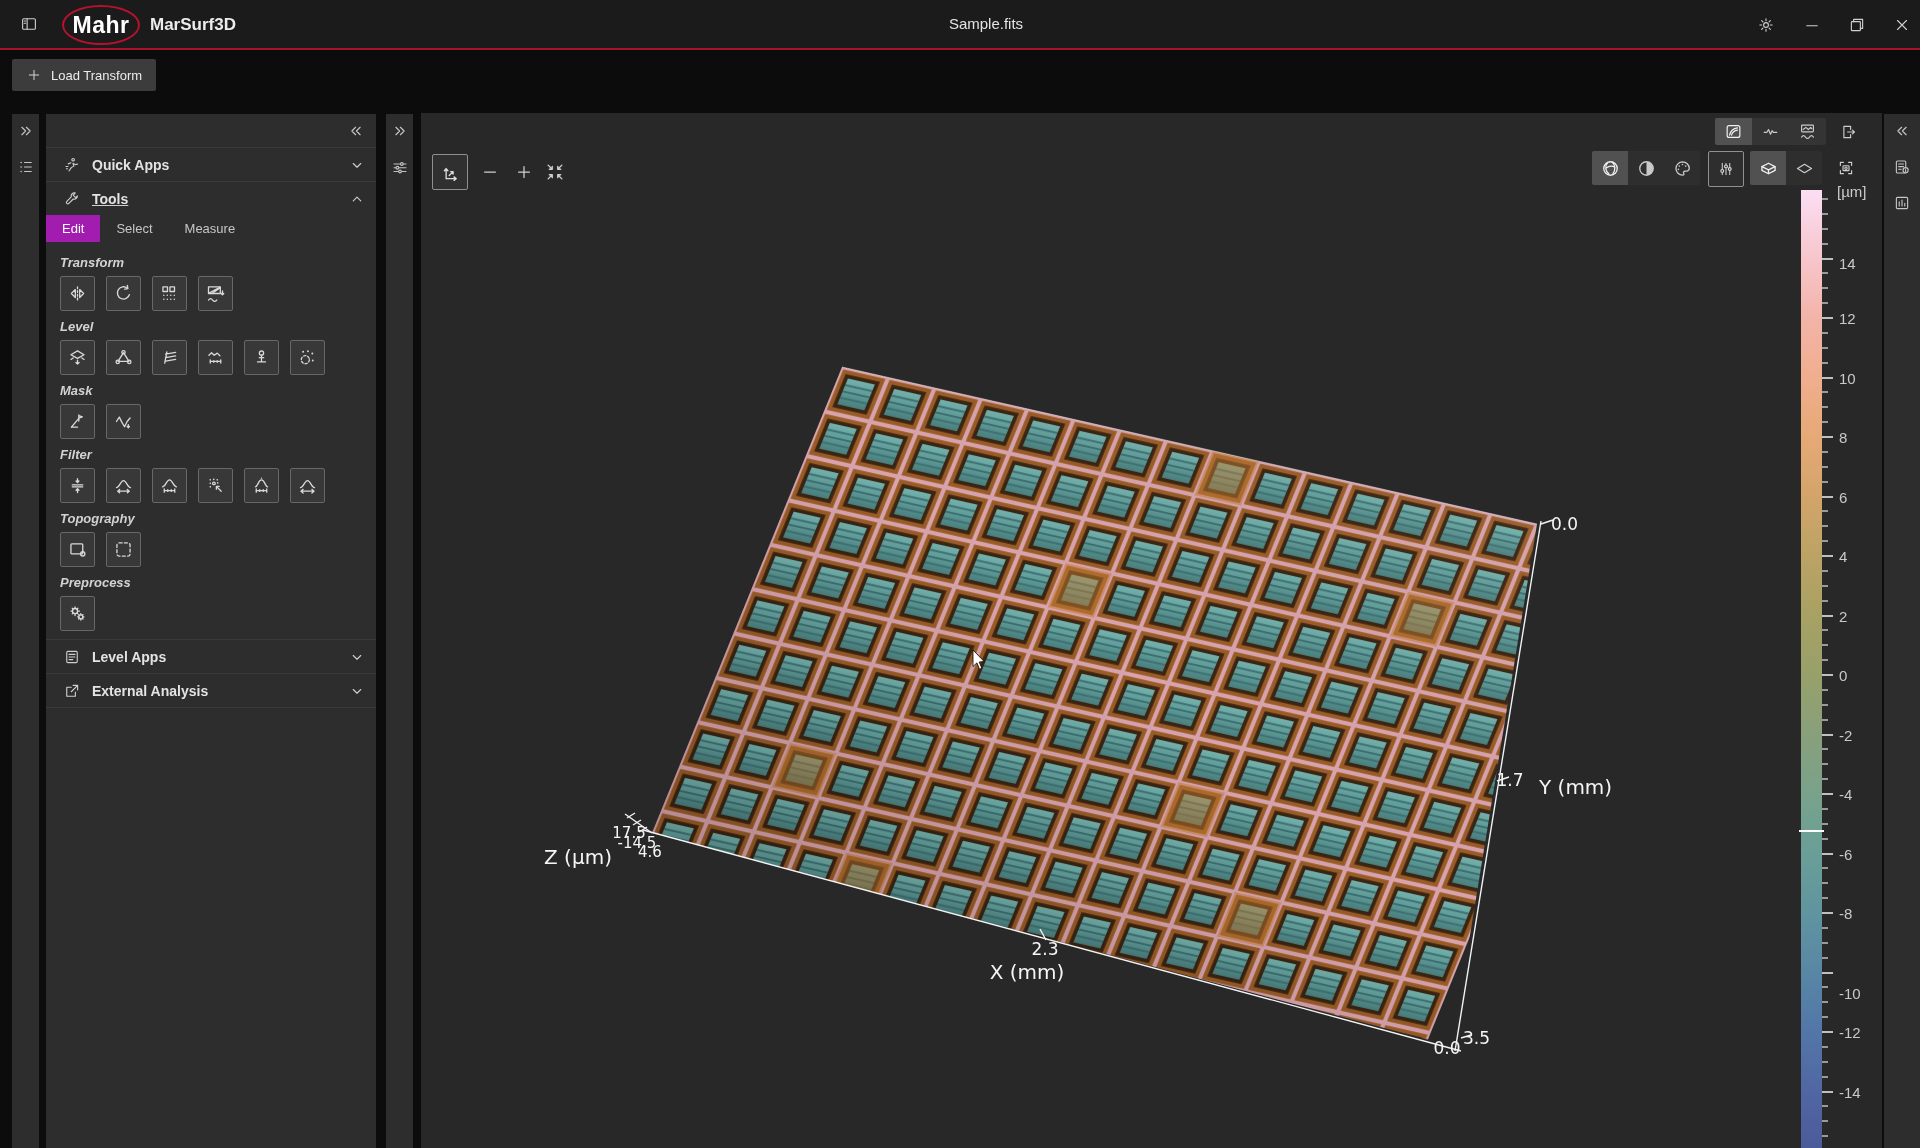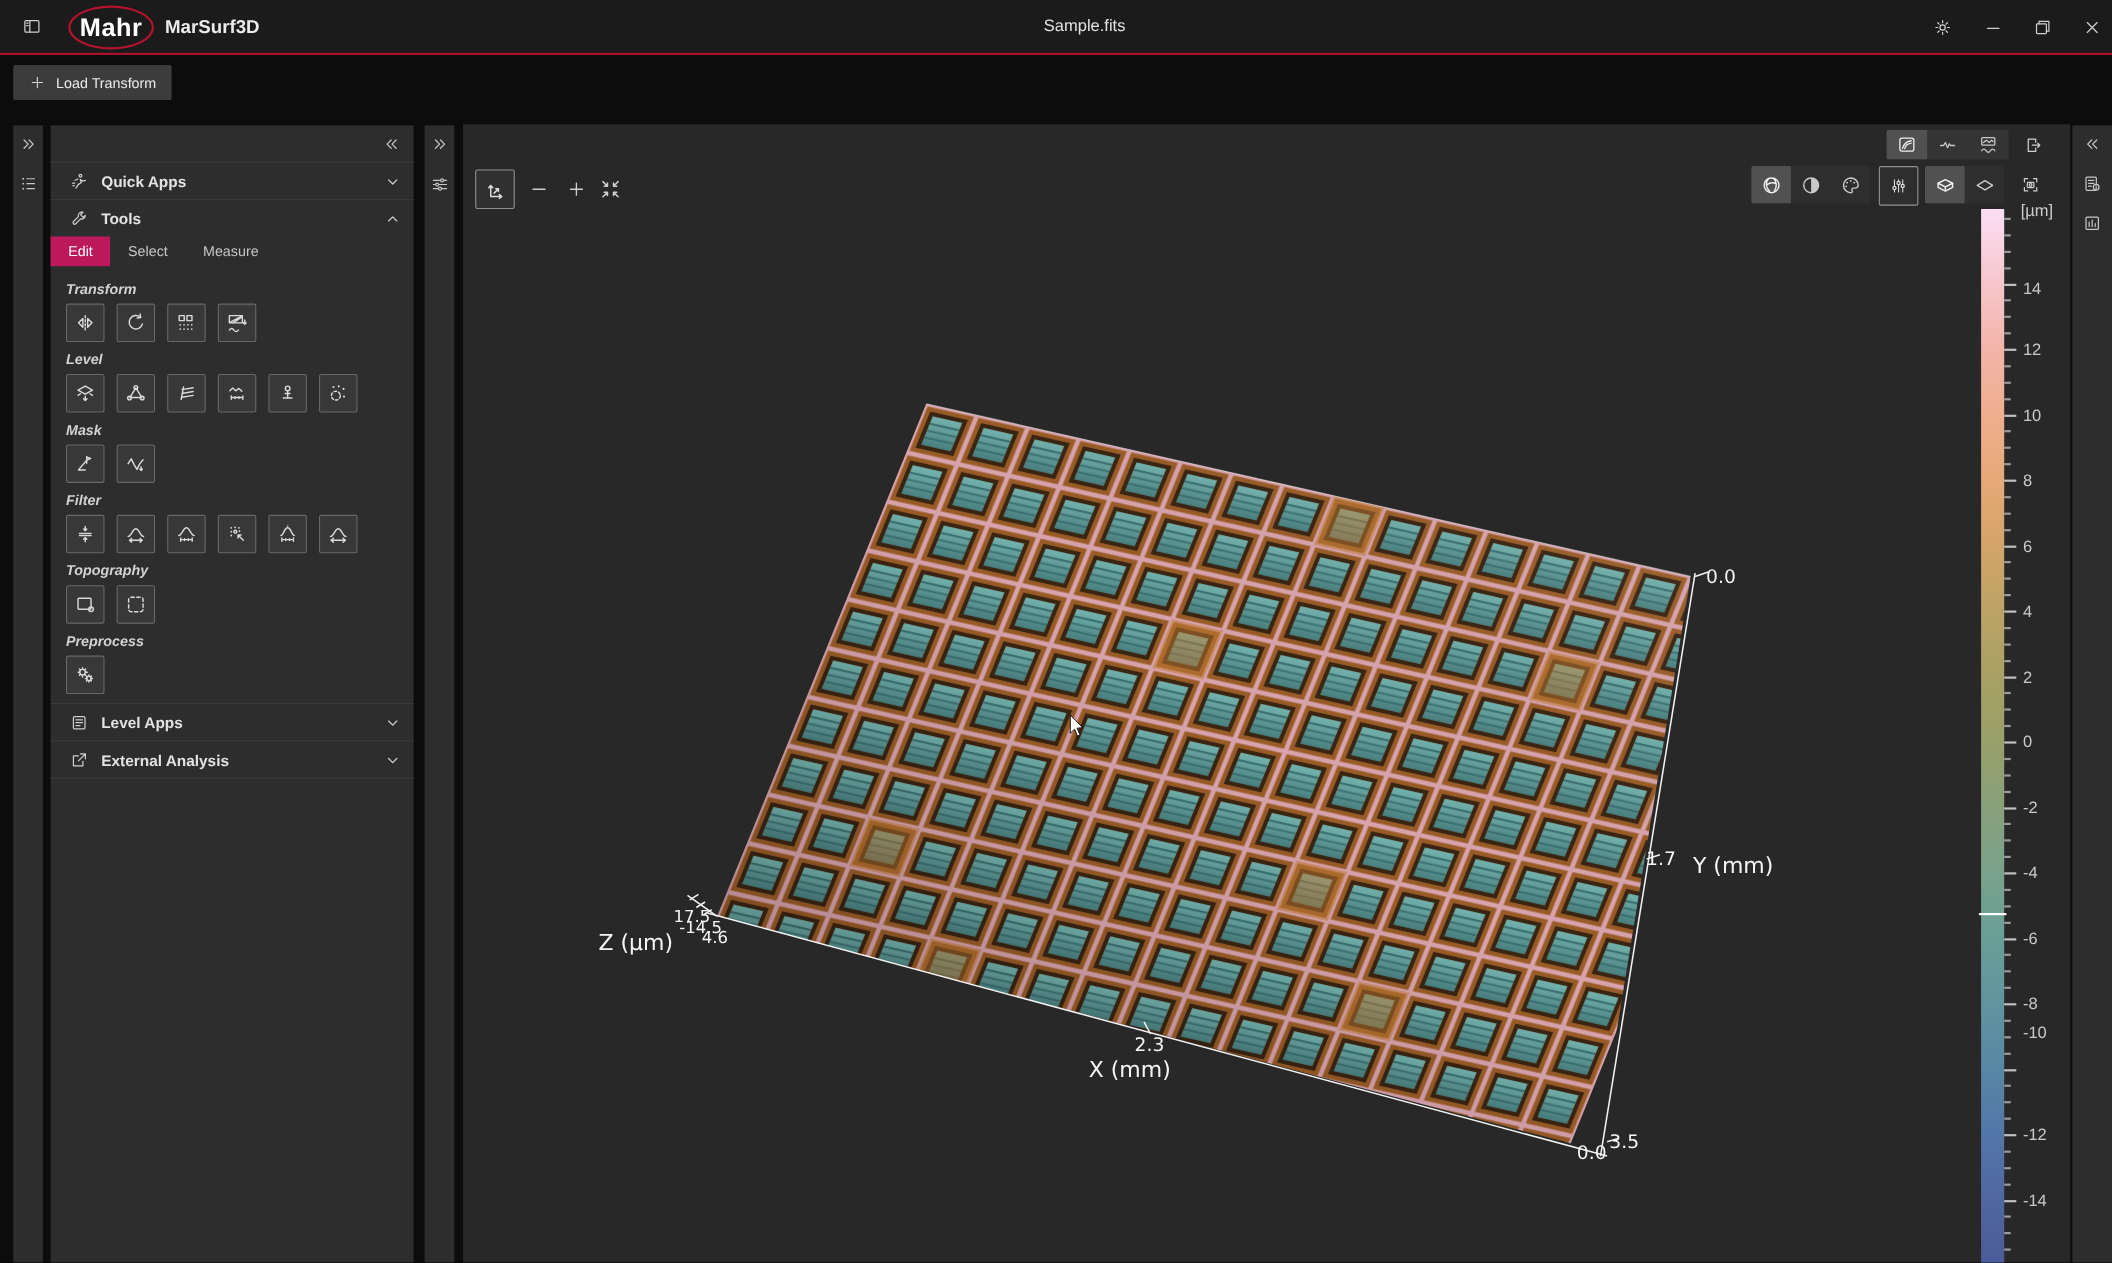--- a/index.html
+++ b/index.html
@@ -23,24 +23,24 @@
   .strip{top:114px;width:27px;height:1034px;background:#2d2d2d;}
   #strip-left{left:12px;} #strip-mid{left:386px;}
   #strip-right{left:1884px;top:114px;width:36px;height:1034px;background:#2d2d2d;}
   .strip-btn{width:100%;height:30px;color:#c6c6c6;}
   
   #panel{left:46px;top:114px;width:330px;height:1034px;background:#2d2d2d;}
   #panel-header{height:33px;border-bottom:1px solid #3a3a3a;display:flex;align-items:center;justify-content:flex-end;padding-right:10px;}
   .secrow{height:33px;display:flex;align-items:center;padding:0 10px 0 16px;border-bottom:1px solid #3a3a3a;justify-content:flex-end;}
   .secrow .lbl{margin-left:11px;font-size:14px;font-weight:bold;color:#e3e3e3;flex:1;}
   .secrow{color:#cfcfcf;}
-  #row-tools{border-bottom:none;}
+  #row-tools{border-bottom:none;text-decoration:underline;}
   #tools-tabs{display:flex;height:27px;}
   .tab{padding:0 16px;line-height:27px;font-size:13px;color:#c6c6c6;cursor:default;}
-  .tab.sel{background:#be185d;color:#fff;}
+  .tab.sel{background:#a21caf;color:#fff;}
   #tool-groups{padding:6px 0 0 14px;}
   .glabel{font-size:13px;font-weight:bold;color:#d2d2d2;margin:7px 0 6px 0;font-style:italic;}
   .brow{display:flex;gap:11px;margin-bottom:8px;}
   .tool-btn{width:33px;height:33px;background:#383838;border:1px solid #686868;border-radius:2px;
             color:#d9d9d9;cursor:default;}
   #bottom-rows{border-top:1px solid #3a3a3a;}
   
   #viewport{left:421px;top:113px;width:1461px;height:1035px;background:#282828;}
   #vp-axisbtn{left:11px;top:41px;width:34px;height:34px;border:1px solid #8f8f8f;background:#303030;border-radius:2px;color:#dedede;}
   .vp-bare{width:26px;height:26px;color:#cfcfcf;}
@@ -630,21 +630,21 @@
         <div class="clabel" style="top: 740.5px;">-6</div>
         <div class="ctick" style="left: 1401px; top: 754.375px; width: 6px;"></div>
         <div class="ctick" style="left: 1401px; top: 769.25px; width: 6px;"></div>
         <div class="ctick" style="left: 1401px; top: 784.125px; width: 6px;"></div>
         <div class="ctick major" style="left: 1401px; top: 799px; width: 11px;"></div>
         <div class="clabel" style="top: 800px;">-8</div>
         <div class="ctick" style="left: 1401px; top: 813.875px; width: 6px;"></div>
         <div class="ctick" style="left: 1401px; top: 828.75px; width: 6px;"></div>
         <div class="ctick" style="left: 1401px; top: 843.625px; width: 6px;"></div>
         <div class="ctick major" style="left: 1401px; top: 858.5px; width: 11px;"></div>
-        <div class="clabel" style="top: 826px;">-10</div>
+        <div class="clabel" style="top: 880px;">-10</div>
         <div class="ctick" style="left: 1401px; top: 873.375px; width: 6px;"></div>
         <div class="ctick" style="left: 1401px; top: 888.25px; width: 6px;"></div>
         <div class="ctick" style="left: 1401px; top: 903.125px; width: 6px;"></div>
         <div class="ctick major" style="left: 1401px; top: 918px; width: 11px;"></div>
         <div class="clabel" style="top: 919px;">-12</div>
         <div class="ctick" style="left: 1401px; top: 932.875px; width: 6px;"></div>
         <div class="ctick" style="left: 1401px; top: 947.75px; width: 6px;"></div>
         <div class="ctick" style="left: 1401px; top: 962.625px; width: 6px;"></div>
         <div class="ctick major" style="left: 1401px; top: 977.5px; width: 11px;"></div>
         <div class="clabel" style="top: 978.5px;">-14</div>

